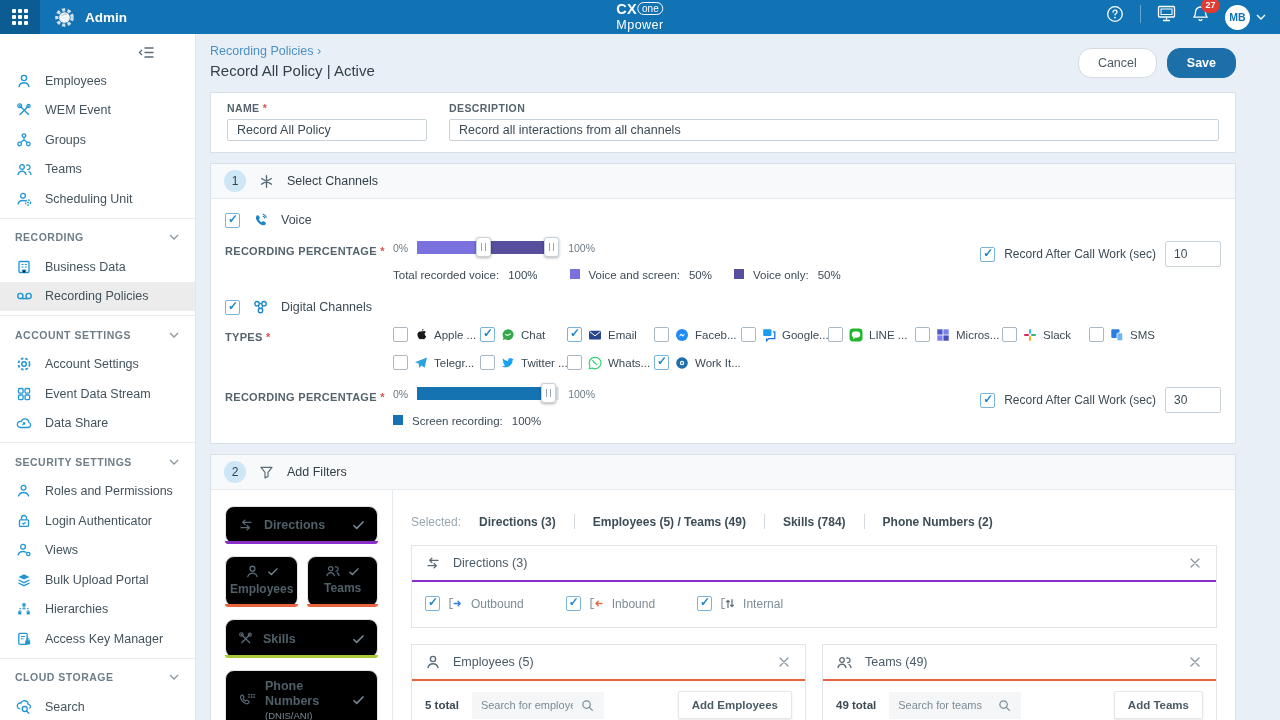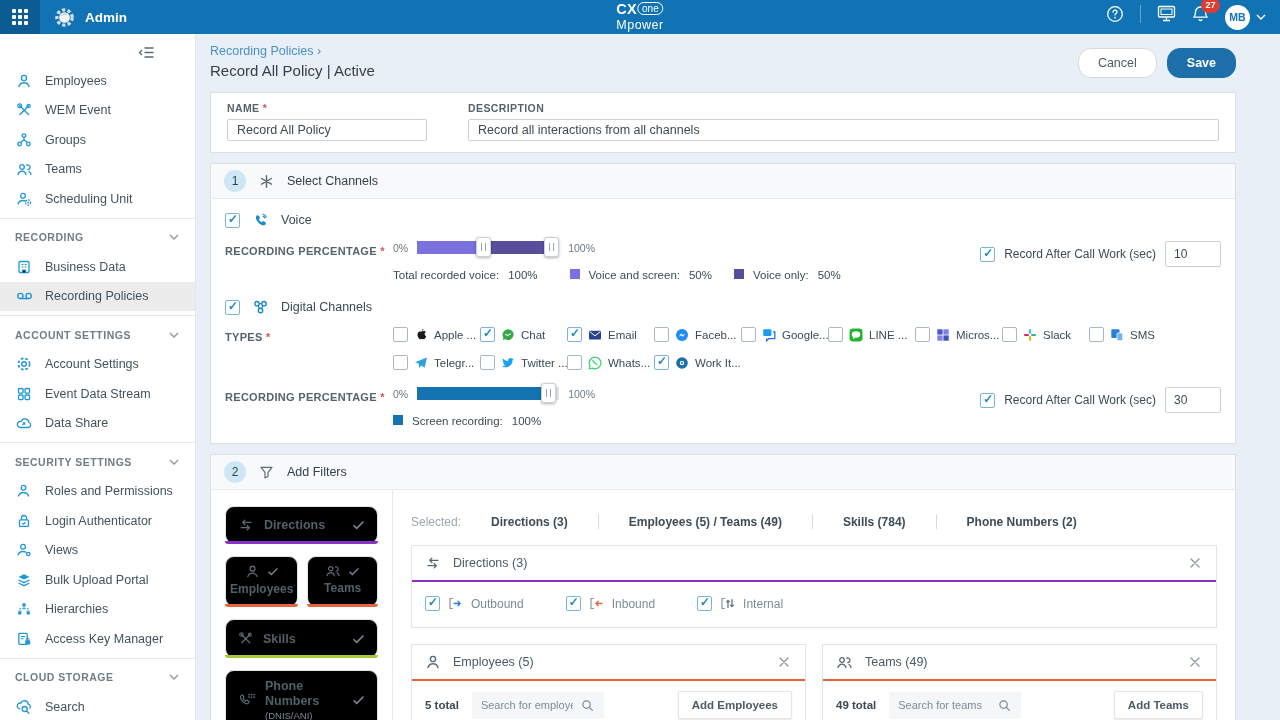--- a/index.html
+++ b/index.html
@@ -39,21 +39,21 @@
 .main { flex:1; padding:10px 44px 0 14px; overflow:hidden; }
 .main-head { display:flex; justify-content:space-between; margin-bottom:13px; }
 .breadcrumb { color:var(--link-blue,#4a90c4); font-size:12.5px; cursor:pointer; }
 .page-title { font-size:15px; color:#33414c; margin-top:4px; }
 .head-actions { display:flex; gap:10px; align-items:flex-start; padding-top:4px; }
 .btn { font-size:12.5px; border-radius:13px; padding:7px 19px; cursor:pointer; font-family:inherit; }
 .btn-secondary { background:#fff; border:1px solid #d4dbe0; color:#4b5b66; }
 .btn-primary { background:var(--save-blue,#1c6fa8); border:1px solid var(--save-blue,#1c6fa8); color:#fff; font-weight:bold; }
 
 .card { background:#fff; border:1px solid #d9e0e6; margin-bottom:10px; }
-.card-pad { padding:9px 16px 11px; display:flex; gap:41px; }
+.card-pad { padding:9px 16px 11px; display:flex; gap:22px; }
 .field-label { font-size:10.5px; font-weight:bold; color:#55636d; letter-spacing:.4px; margin-bottom:5px; }
 .req { color:#d9534f; }
 .text-input { height:22px; border:1px solid #c9d2d9; border-radius:2px; padding:0 9px; font-size:12.5px; color:#3c4a55; font-family:inherit; width:100%; background:#fff; }
 .f-name { width:200px; }
 .f-desc { flex:1; }
 
 .section-head { background:#f7f9fb; border-bottom:1px solid #e5eaee; padding:6px 13px; display:flex; align-items:center; gap:13px; }
 .step-circle { width:22px; height:22px; border-radius:50%; background:#cde7f6; color:#33414c; font-size:12px; display:flex; align-items:center; justify-content:center; }
 .section-title { font-size:12.5px; color:#33414c; }
 
@@ -102,21 +102,21 @@
 .fbtn-line { display:flex; align-items:center; gap:10px; padding:11px 12px; font-size:12.5px; font-weight:bold; color:#4f6068; }
 .fbtn-line .chk { margin-left:auto; }
 .fbtn-pair { display:flex; gap:9px; }
 .fbtn.small { flex:1; padding:7px 4px 10px; text-align:center; }
 .small-top { display:flex; justify-content:center; align-items:center; gap:7px; }
 .small-lbl { font-size:12px; font-weight:bold; color:#4f6068; margin-top:3px; }
 .fbtn-sub { font-size:9.5px; color:#7a8a95; font-weight:normal; margin-top:1px; }
 .two-line { display:flex; flex-direction:column; line-height:1.2; }
 
 .filter-main { flex:1; padding:24px 18px 0; overflow:hidden; }
-.selected-line { display:flex; align-items:center; gap:30px; font-size:12px; }
+.selected-line { display:flex; align-items:center; gap:18px; font-size:12px; }
 .sel-prefix { color:#9aa7b1; }
 .sel-item { color:#3d4d58; font-weight:bold; cursor:pointer; white-space:nowrap; }
 .sel-div { width:1px; height:15px; background:#d4dbe0; }
 
 .fpanel { border:1px solid #dfe5e9; background:#fff; margin-top:16px; }
 .fpanel-head { display:flex; align-items:center; gap:12px; padding:9px 13px; font-size:12.5px; color:#4a5a66; }
 .fpanel-close { margin-left:auto; cursor:pointer; padding:2px; }
 .fpanel-bar { height:2px; }
 .fpanel-bar.purple { background:var(--underline-purple,#8b2fc9); }
 .fpanel-bar.orange { background:var(--underline-orange,#e8643c); }

